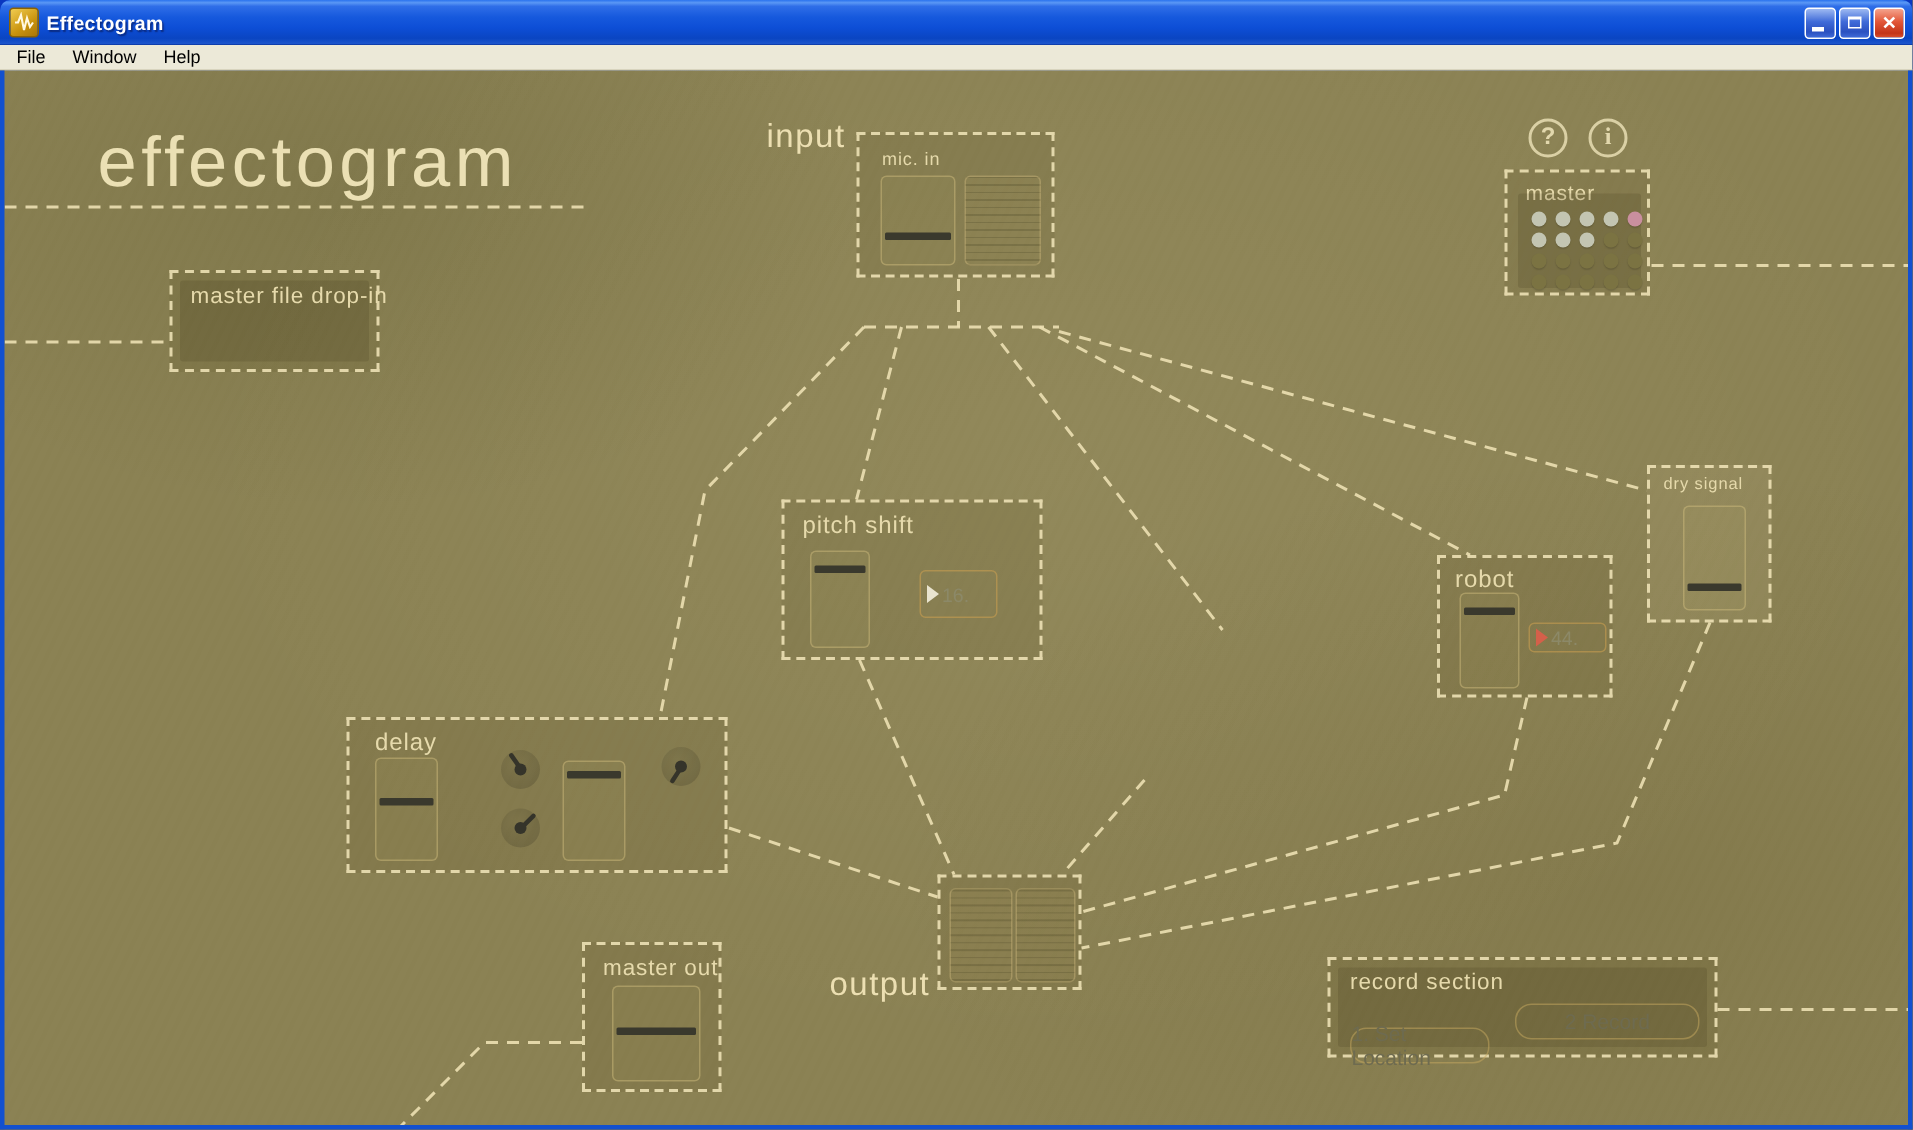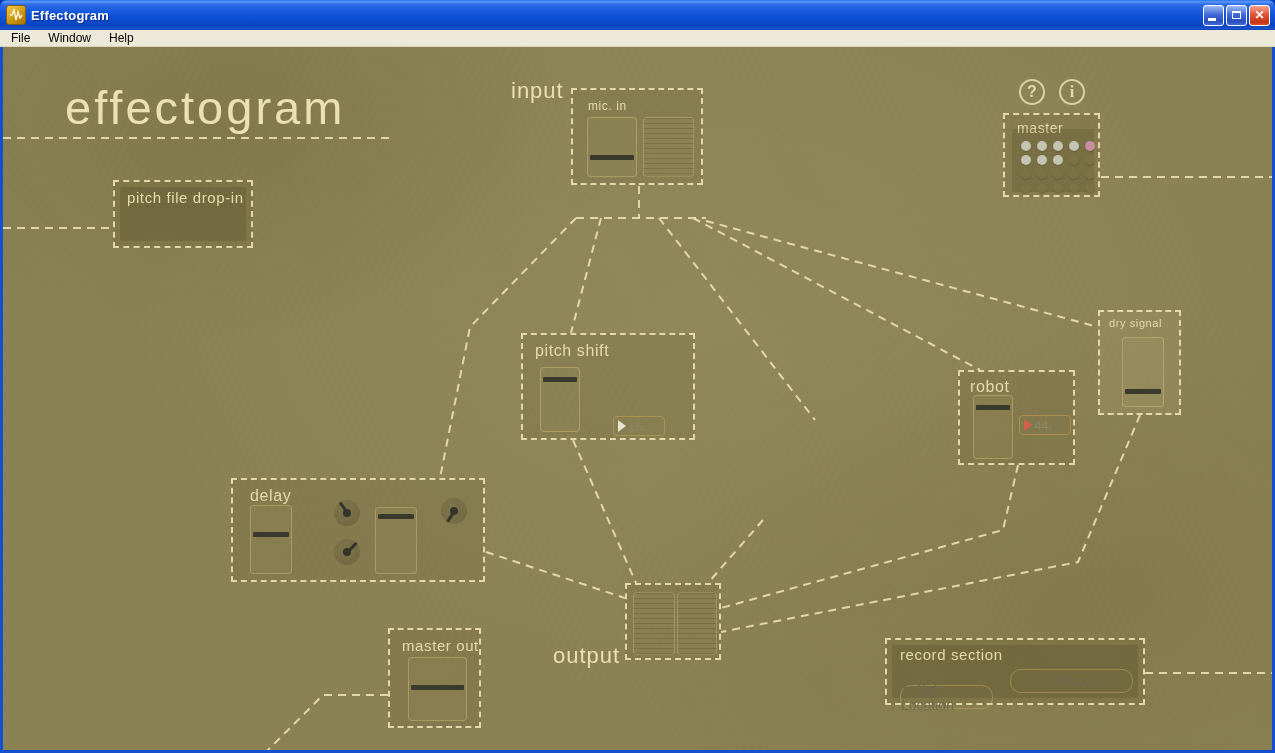--- a/index.html
+++ b/index.html
@@ -175,29 +175,29 @@
   <div class="module" style="left:568px;top:41px;width:132px;height:97px;">
     <span class="mlabel" style="left:15px;top:9px;font-size:12px;">mic. in</span>
     <div class="vslider" style="left:14px;top:27px;width:48px;height:58px;">
       <div class="sbar" style="top:37px;"></div>
     </div>
     <div class="meter" style="left:70px;top:27px;width:49px;height:58px;"></div>
   </div>
 
   <div class="module" style="left:110px;top:133px;width:140px;height:68px;">
     <div class="inner-panel" style="left:5px;top:5px;right:5px;bottom:5px;"></div>
-    <span class="mlabel" style="left:12px;top:7px;">pitch file drop-in</span>
+    <span class="mlabel" style="left:12px;top:7px;">master file drop-in</span>
   </div>
 
   <div class="module" style="left:518px;top:286px;width:174px;height:107px;">
     <span class="mlabel" style="left:12px;top:7px;font-size:16px;">pitch shift</span>
     <div class="vslider" style="left:17px;top:32px;width:38px;height:63px;">
       <div class="sbar" style="top:9px;"></div>
     </div>
-    <div class="valbox" style="left:90px;top:45px;width:52px;height:20px;margin-top:36px;">
+    <div class="valbox" style="left:90px;top:45px;width:52px;height:32px;">
       <span class="tri cream"></span>
       <span>16.</span>
     </div>
   </div>
 
 
   <div class="module" style="left:955px;top:323px;width:117px;height:95px;">
     <span class="mlabel" style="left:10px;top:6px;font-size:16px;">robot</span>
     <div class="vslider" style="left:13px;top:23px;width:38px;height:62px;">
       <div class="sbar" style="top:9px;"></div>

